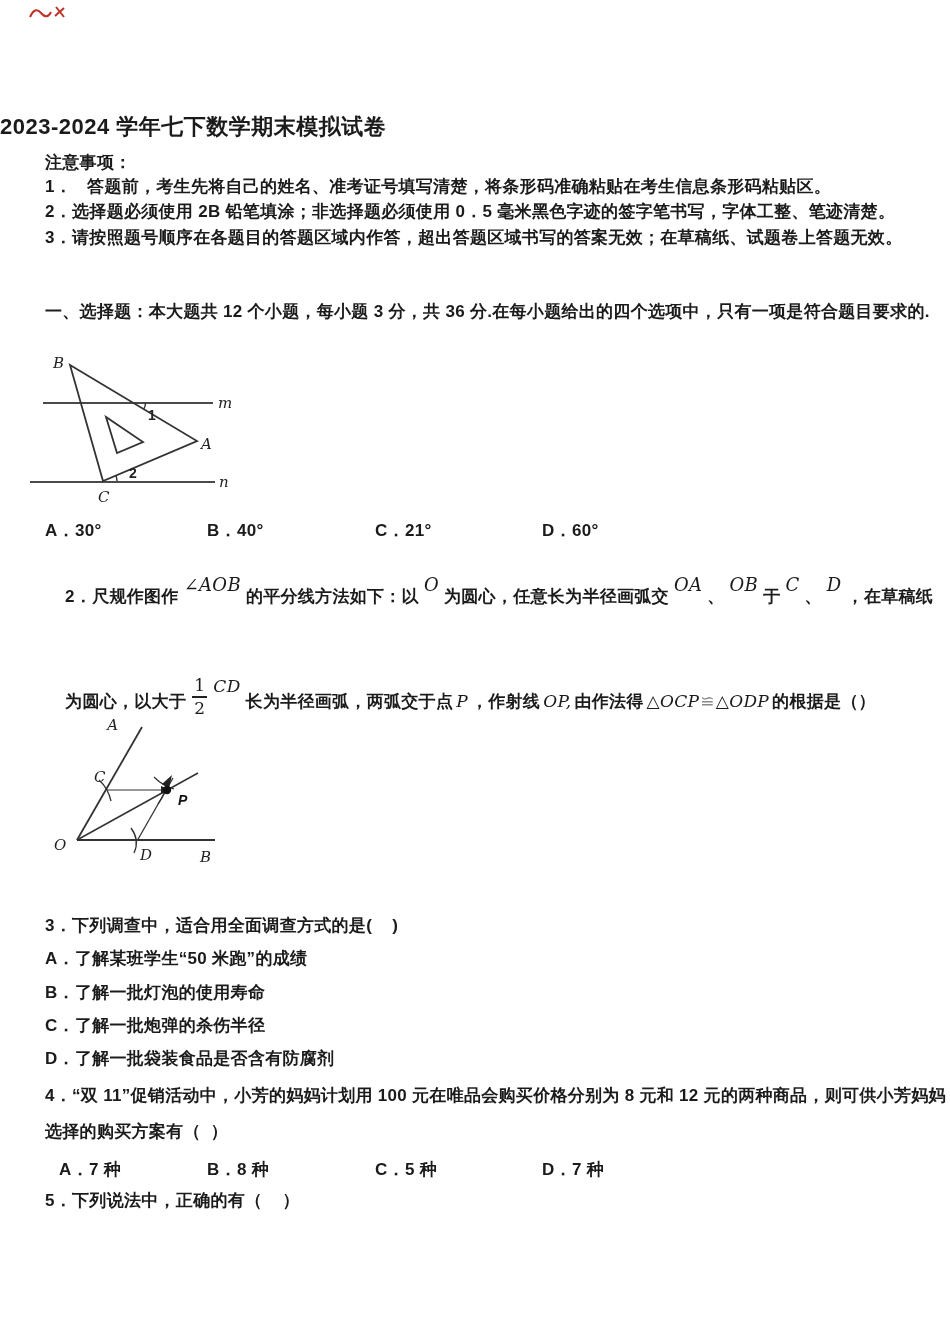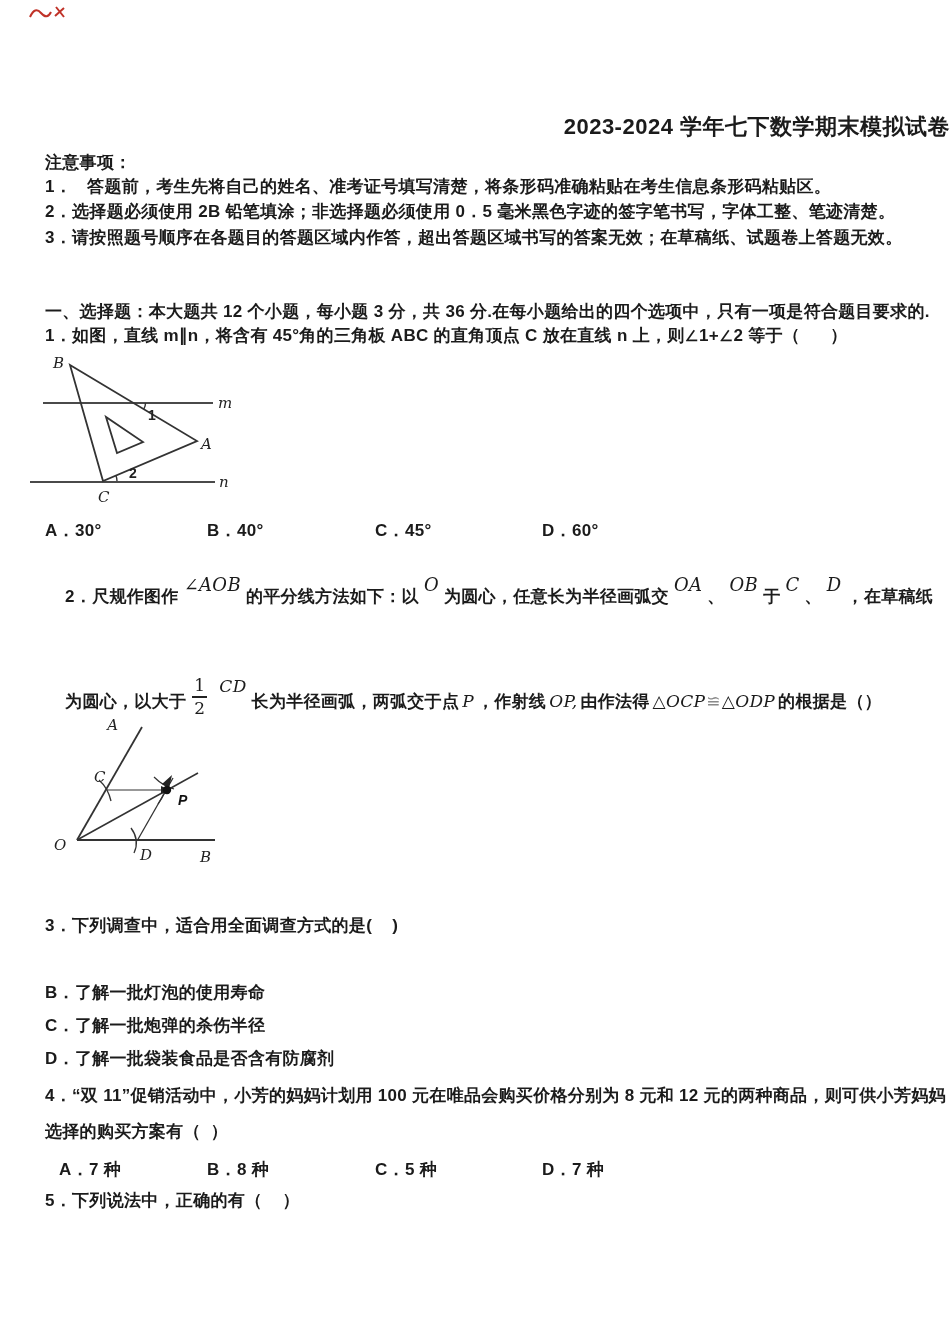--- a/index.html
+++ b/index.html
@@ -1,35 +1,35 @@
 <!DOCTYPE html>
 <html><head>
 <meta charset="utf-8">
 <style>
   html,body{margin:0;padding:0;background:#ffffff;}
   #page{
     position:relative;width:950px;height:1344px;background:#ffffff;
     font-family:"Liberation Sans",sans-serif;color:#1b1b1b;overflow:hidden;
   }
   .title{
-    position:absolute;left:0;right:0;top:112px;text-align:right;
+    position:absolute;left:0;right:0;top:112px;text-align:left;
     font-size:22px;font-weight:800;letter-spacing:0.5px;white-space:pre;
   }
   .line{
     position:absolute;left:45px;white-space:pre;font-size:17px;font-weight:700;
     letter-spacing:0.3px;line-height:20px;
   }
   .opt-row{position:absolute;left:0;top:0;width:950px;height:24px;}
   .opt{position:absolute;white-space:pre;font-size:17px;font-weight:700;letter-spacing:0.3px;}
   .math{
     font-family:"DejaVu Serif",serif;font-style:italic;font-weight:400;
     font-size:18px;margin:0 5px;
   }
   .raised{position:relative;top:-11px;}
-  .raised-cd{position:relative;top:-15px;font-size:17px;margin-left:10px;}
+  .raised-cd{position:relative;top:-15px;font-size:17px;margin-left:4px;}
   .plain-math{font-size:17px;margin:0 3px;}
   .cong{color:#8a8a8a;font-style:normal;margin:0 1px;}
   .frac{
     display:inline-flex;flex-direction:column;align-items:center;
     vertical-align:middle;position:relative;top:-6px;
     font-family:"DejaVu Serif",serif;font-weight:400;line-height:1;margin:0 2px 0 6px;
   }
   .frac .fnum{font-size:17px;padding:0 2px 2px 2px;}
   .frac .fbar{width:100%;height:2px;background:#222;}
   .frac .fden{font-size:17px;padding-top:2px;}
@@ -50,42 +50,41 @@
 
   <div class="title">2023-2024 学年七下数学期末模拟试卷</div>
 
   <div class="line" style="top:153px">注意事项：</div>
   <div class="line" style="top:177px">1．   答题前，考生先将自己的姓名、准考证号填写清楚，将条形码准确粘贴在考生信息条形码粘贴区。</div>
   <div class="line" style="top:202px">2．选择题必须使用 2B 铅笔填涂；非选择题必须使用 0．5 毫米黑色字迹的签字笔书写，字体工整、笔迹清楚。</div>
   <div class="line" style="top:228px">3．请按照题号顺序在各题目的答题区域内作答，超出答题区域书写的答案无效；在草稿纸、试题卷上答题无效。</div>
 
   <div class="line" style="top:302px">一、选择题：本大题共 12 个小题，每小题 3 分，共 36 分.在每小题给出的四个选项中，只有一项是符合题目要求的.</div>
 
-  <div class="line" style="top:326px">1．如图，直线 m∥n，将含有 45°角的三角板 ABC 的直角顶点 C 放在直线 n 上，则∠1+∠2 等于（      ）</div>
 
   <svg style="position:absolute;left:26px;top:356px" width="205" height="152" viewBox="0 0 205 152">
     <line x1="17" y1="47" x2="187" y2="47" stroke="#4a4a4a" stroke-width="2.2"></line>
     <line x1="4" y1="126" x2="189" y2="126" stroke="#4a4a4a" stroke-width="2.2"></line>
     <polygon points="44,9 171,85 77,125" fill="none" stroke="#333" stroke-width="1.8"></polygon>
     <polygon points="80,61 91,97 117,86" fill="none" stroke="#333" stroke-width="1.8"></polygon>
     <path d="M 119.5 47 A 12 12 0 0 1 117.8 53.2" fill="none" stroke="#333" stroke-width="1.4"></path>
     <path d="M 89.9 119.5 A 14 14 0 0 1 91 125" fill="none" stroke="#333" stroke-width="1.4"></path>
     <text class="figlabel" x="38" y="12" text-anchor="end">B</text>
     <text class="figlabel" x="192" y="52">m</text>
     <text class="fignum" x="122" y="64">1</text>
     <text class="figlabel" x="175" y="93">A</text>
     <text class="fignum" x="103" y="122">2</text>
     <text class="figlabel" x="193" y="131">n</text>
     <text class="figlabel" x="72" y="146">C</text>
   </svg>
 
   <div class="opt-row" style="top:519px">
     <span class="opt" style="left:45px">A．30°</span>
     <span class="opt" style="left:207px">B．40°</span>
-    <span class="opt" style="left:375px">C．45°</span>
+    <span class="opt" style="left:375px">C．21°</span>
     <span class="opt" style="left:542px">D．60°</span>
   </div>
 
   <div class="line" style="top:566px">
     <span>2．尺规作图作</span><span class="math raised">∠AOB</span><span>的平分线方法如下：以</span><span class="math raised">O</span><span>为圆心，任意长为半径画弧交</span><span class="math raised">OA</span><span>、</span><span class="math raised">OB</span><span>于</span><span class="math raised">C</span><span>、</span><span class="math raised">D</span><span>，在草稿纸</span>
   </div>
 
   <div class="line" style="top:663px">
     <span>为圆心，以大于</span><span class="frac"><span class="fnum">1</span><span class="fbar"></span><span class="fden">2</span></span><span class="math raised-cd">CD</span><span>长为半径画弧，两弧交于点</span><span class="math plain-math">P</span><span>，作射线</span><span class="math plain-math">OP,</span><span>由作法得</span><span class="math plain-math" style="margin-right:0">△OCP</span><span class="math plain-math cong">≌</span><span class="math plain-math" style="margin-left:0">△ODP</span><span>的根据是（）</span>
   </div>
@@ -116,20 +115,21 @@
     <text class="figlabel" x="78" y="18" text-anchor="end">A</text>
     <text class="figlabel" x="54" y="70">C</text>
     <text class="figlabel-bold" x="138" y="93">P</text>
     <text class="figlabel" x="14" y="138">O</text>
     <text class="figlabel" x="100" y="148">D</text>
     <text class="figlabel" x="160" y="150">B</text>
   </svg>
 
 
   <div class="line" style="top:916px">3．下列调查中，适合用全面调查方式的是(    )</div>
+  <div class="line" style="top:949px">A．了解某班学生“50 米跑”的成绩</div>
   <div class="line" style="top:983px">B．了解一批灯泡的使用寿命</div>
   <div class="line" style="top:1016px">C．了解一批炮弹的杀伤半径</div>
   <div class="line" style="top:1049px">D．了解一批袋装食品是否含有防腐剂</div>
 
   <div class="line" style="top:1086px">4．“双 11”促销活动中，小芳的妈妈计划用 100 元在唯品会购买价格分别为 8 元和 12 元的两种商品，则可供小芳妈妈</div>
   <div class="line" style="top:1122px">选择的购买方案有（  ）</div>
 
   <div class="opt-row" style="top:1158px">
     <span class="opt" style="left:59px">A．7 种</span>
     <span class="opt" style="left:207px">B．8 种</span>

